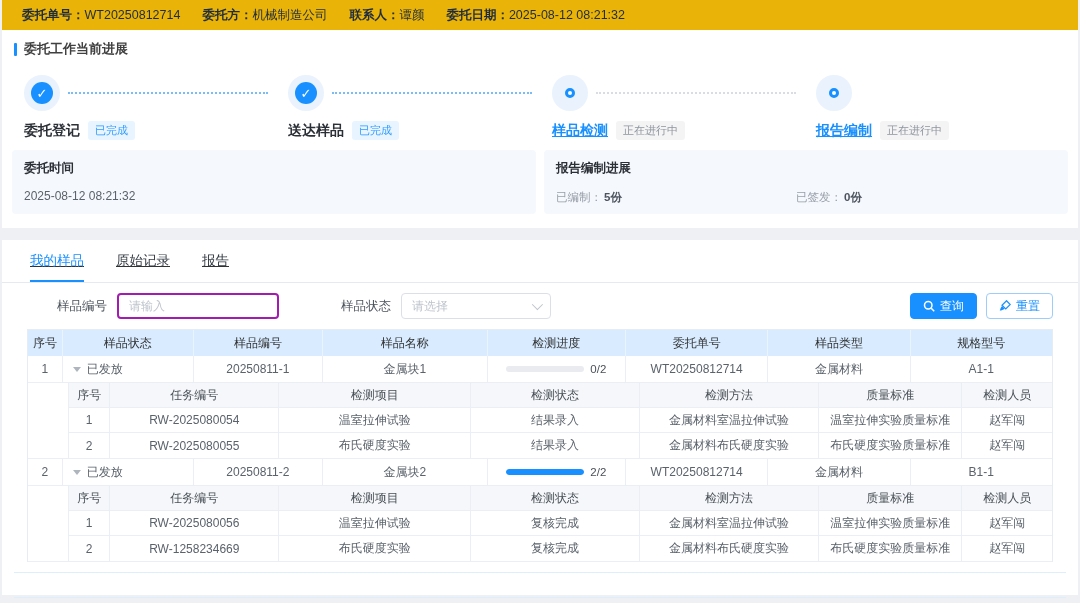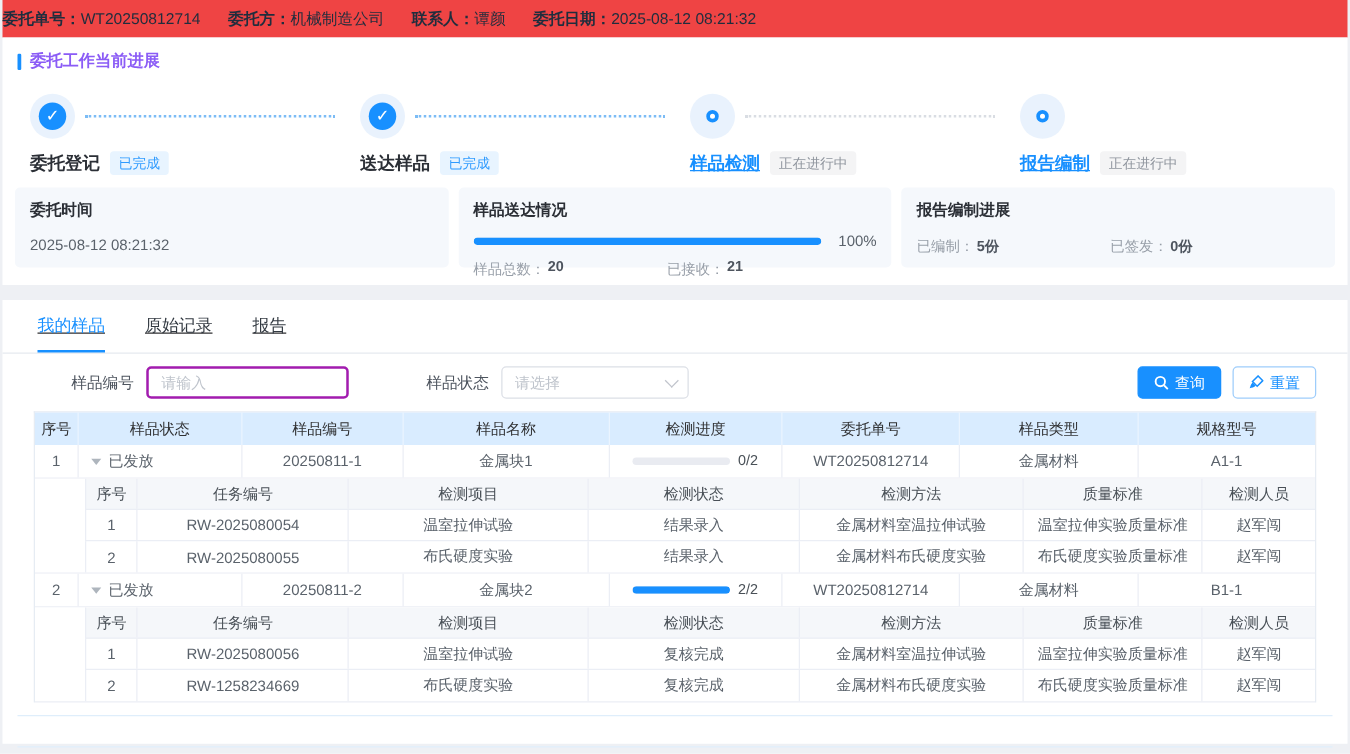--- a/index.html
+++ b/index.html
@@ -5,31 +5,31 @@
   * { box-sizing: border-box; margin: 0; padding: 0; }
   html,body { width:1080px; height:603px; }
   body {
     font-family: "Liberation Sans", "DejaVu Sans", sans-serif;
     background:#eef0f4; color:#303133; overflow:hidden;
   }
   .panel { background:#fff; margin:0 2px; }
 
   
   .topbar {
-    height:30px; margin:0 2px; background:#ef4444;
-    display:flex; align-items:center; gap:22px; padding:0 0;
+    height:30px; margin:0 2px; background:#eab308;
+    display:flex; align-items:center; gap:22px; padding:0 20px;
     font-size:12.5px; color:#1f2d3d;
   }
   .topbar .pair { display:flex; align-items:center; }
   .topbar .plabel { font-weight:700; }
   .topbar .pvalue { font-weight:500; }
 
   
   .progress-panel { padding:10px 0 14px; }
-  .sec-title { display:flex; align-items:center; gap:7px; padding:0 12px; font-size:13px; font-weight:700; color:#8b5cf6; }
+  .sec-title { display:flex; align-items:center; gap:7px; padding:0 12px; font-size:13px; font-weight:700; color:#404040; }
   .accent { width:3px; height:13px; background:#1890ff; border-radius:1px; display:inline-block; }
 
   .steps { display:flex; padding:0 10px; margin-top:16px; }
   .step { width:25%; }
   .step-head { display:flex; align-items:center; height:38px; }
   .halo { width:36px; height:36px; border-radius:50%; background:#e9f2fd; margin-left:12px;
           display:flex; align-items:center; justify-content:center; flex:0 0 36px; }
   .dot-done { width:22px; height:22px; border-radius:50%; background:#1890ff; color:#fff;
               display:flex; align-items:center; justify-content:center; font-size:13px; font-weight:700; }
   .dot-active { width:10px; height:10px; border-radius:50%; background:#fff; border:3px solid #1890ff; }
@@ -188,39 +188,20 @@
       </div>
     </div>
   </div>
 
   <div class="cards">
     <div class="card">
       <div class="card-title">委托时间</div>
       <div class="card-text">2025-08-12 08:21:32</div>
     </div>
     <div class="card">
-      <div class="card-title">样品送达情况</div>
-      <div class="pr">
-        <div class="track">
-          <div class="fill" style="width: 100%;"></div>
-        </div>
-        <span class="pct">100%</span>
-      </div>
-      <div class="stats">
-        <span class="stat">
-          <span>样品总数：</span>
-          <span class="sv">20</span>
-        </span>
-        <span class="stat">
-          <span>已接收：</span>
-          <span class="sv">21</span>
-        </span>
-      </div>
-    </div>
-    <div class="card">
       <div class="card-title">报告编制进展</div>
       <div class="stats only">
         <span class="stat">
           <span>已编制：</span>
           <span class="sv">5份</span>
         </span>
         <span class="stat">
           <span>已签发：</span>
           <span class="sv">0份</span>
         </span>

